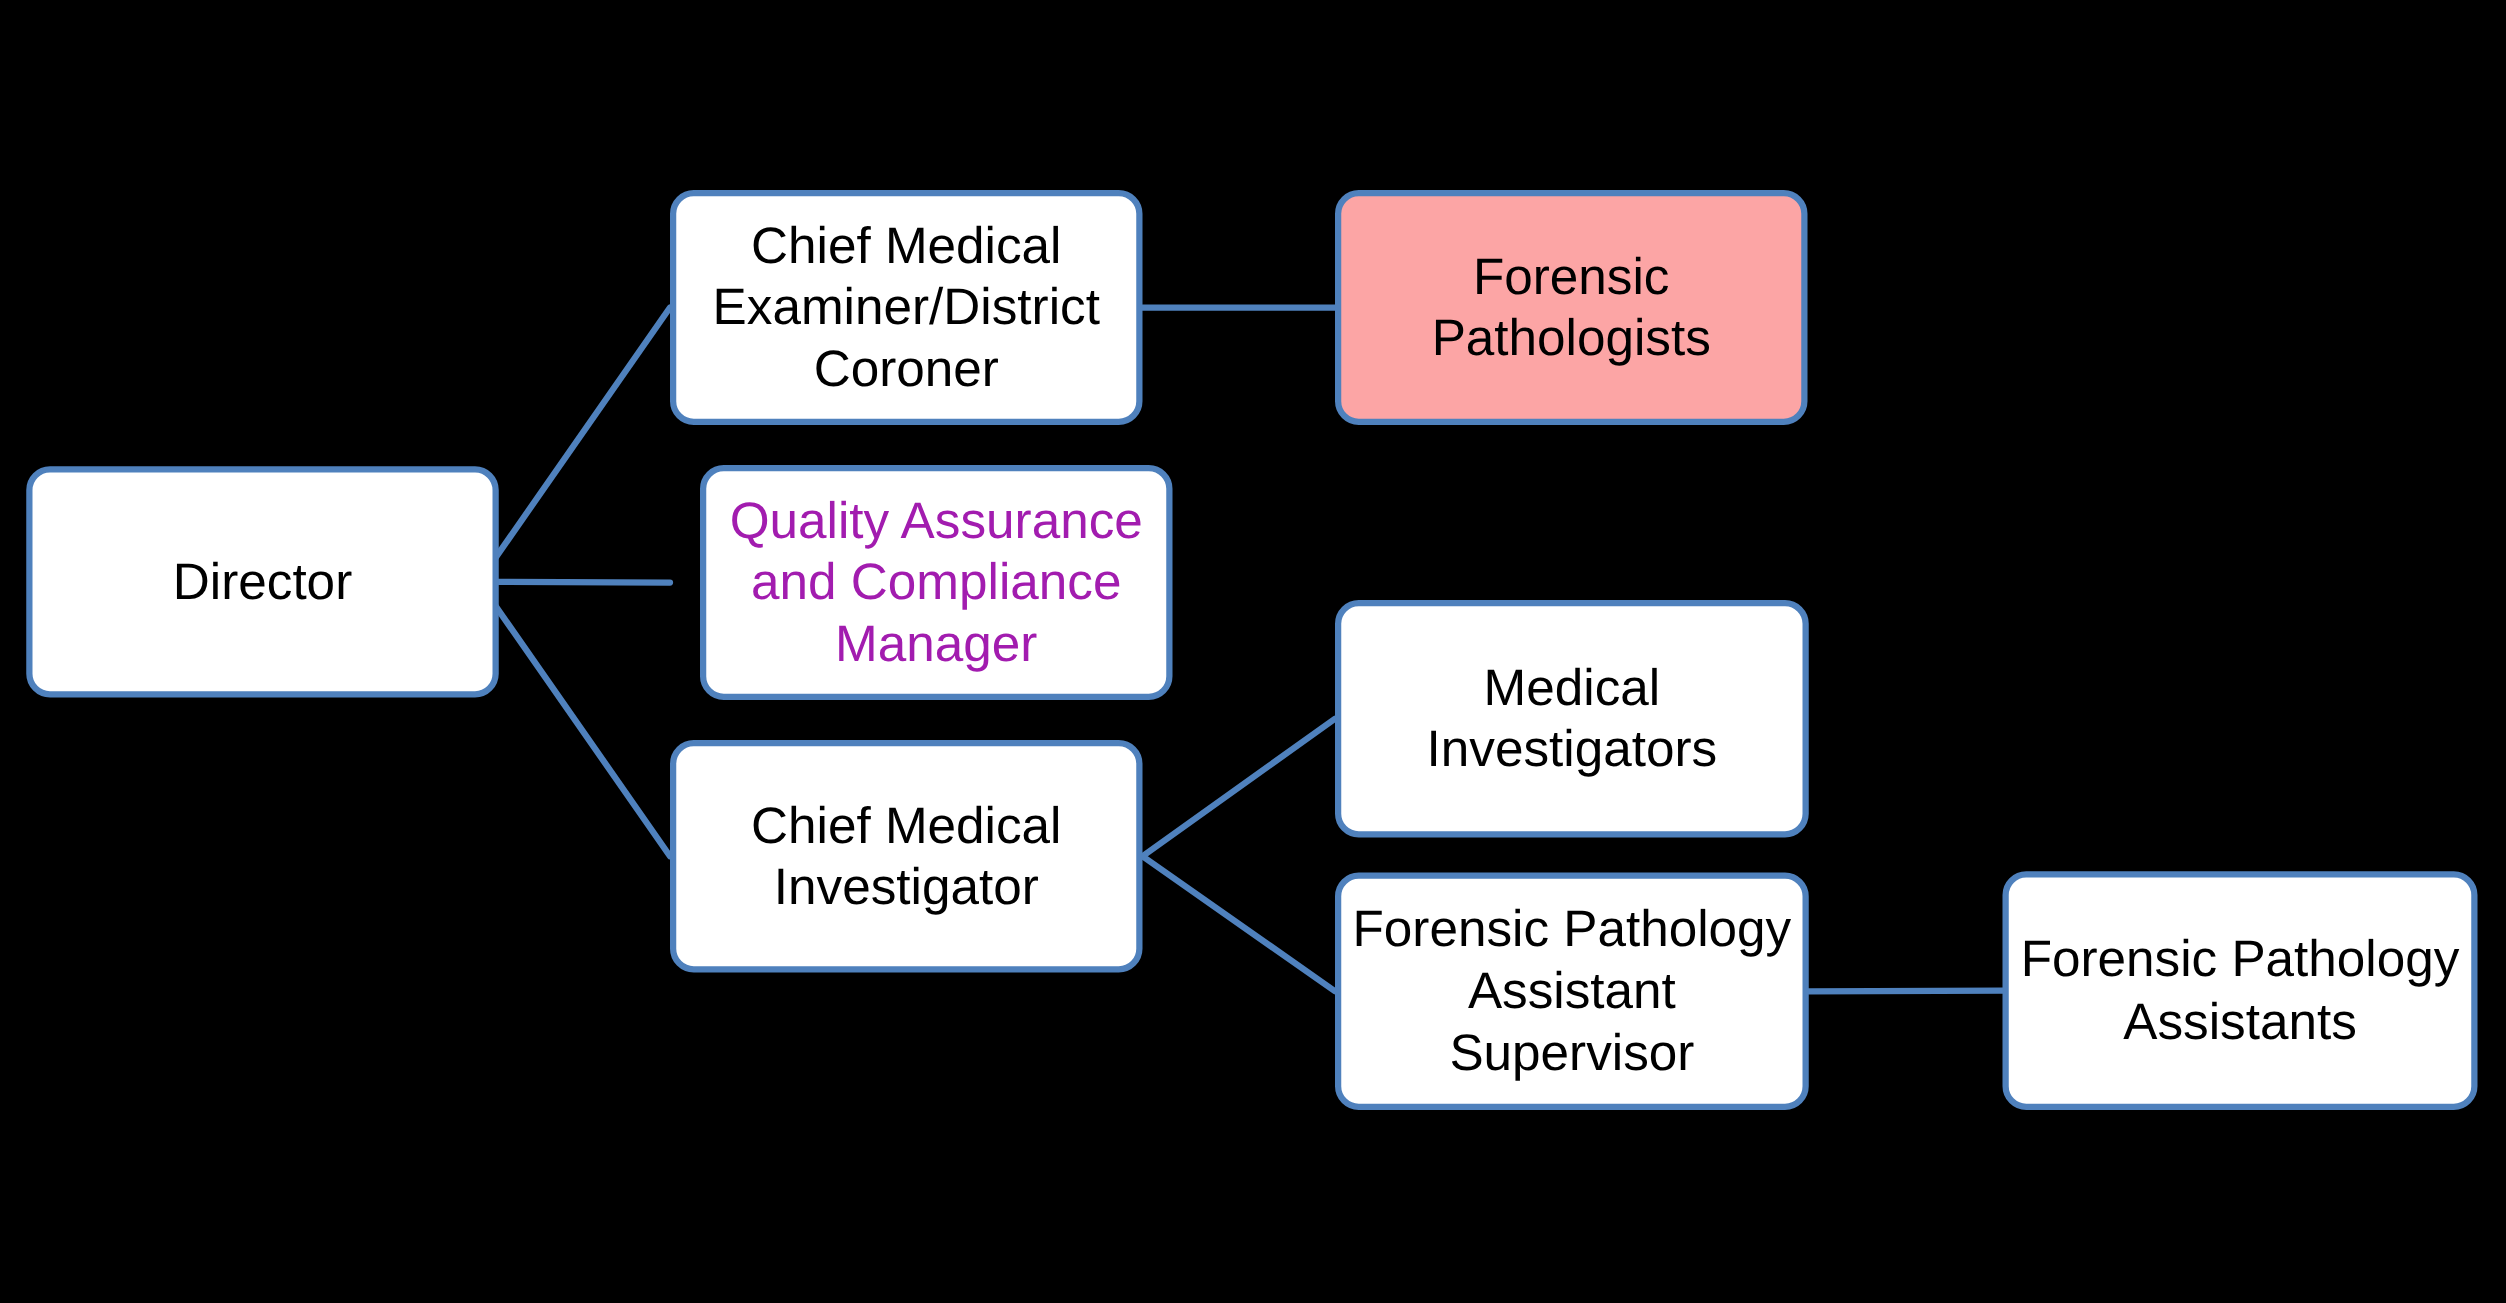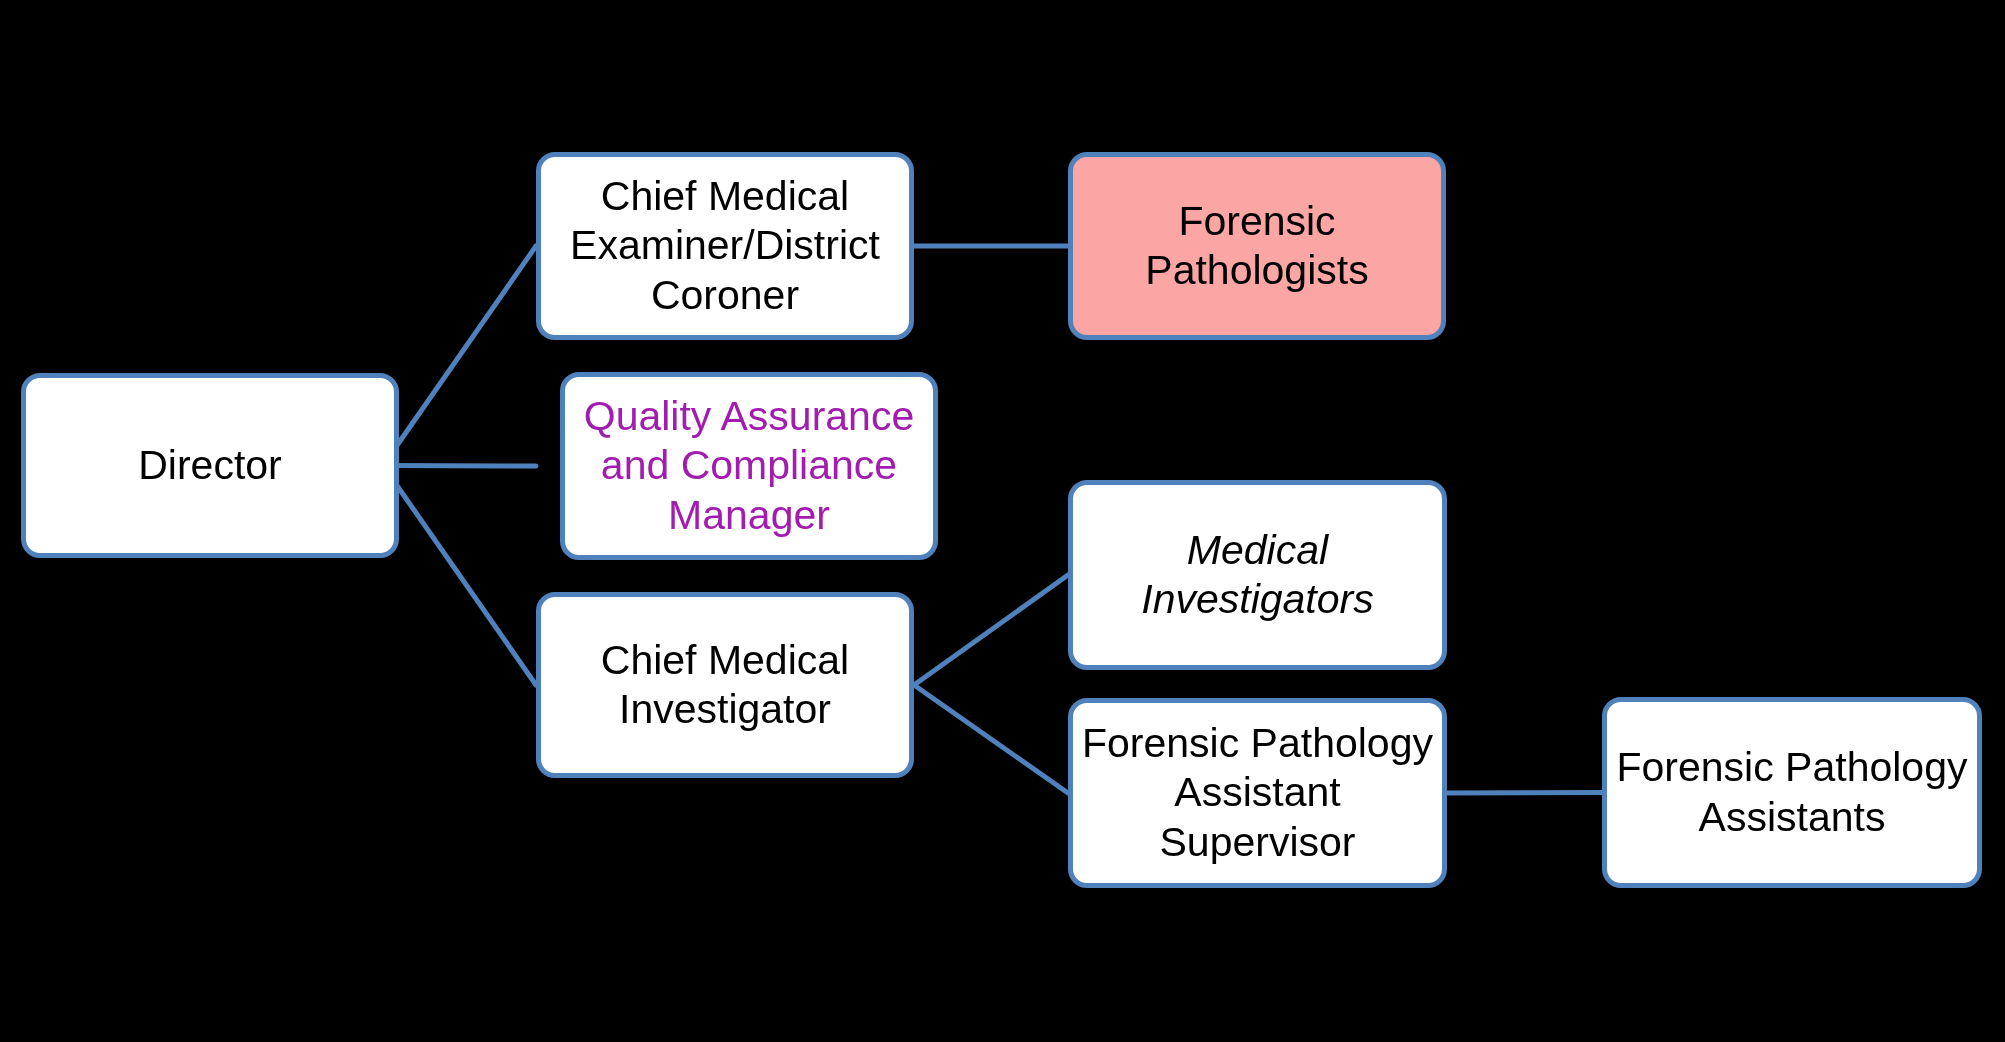--- a/index.html
+++ b/index.html
@@ -76,21 +76,21 @@
     <span class="node-label">Quality Assurance
 and Compliance
 Manager</span>
   </div>
 
   <div class="node" style="left: 536px; top: 592px; width: 378px; height: 186px; background: rgb(255, 255, 255); border-color: rgb(79, 129, 189); color: rgb(0, 0, 0);">
     <span class="node-label">Chief Medical
 Investigator</span>
   </div>
 
-  <div class="node" style="left: 1068px; top: 480px; width: 379px; height: 190px; background: rgb(255, 255, 255); border-color: rgb(79, 129, 189); color: rgb(0, 0, 0); font-style: italic;">
+  <div class="node" style="left: 1068px; top: 480px; width: 379px; height: 190px; background: rgb(255, 255, 255); border-color: rgb(79, 129, 189); color: rgb(0, 0, 0);">
     <span class="node-label">Medical
 Investigators</span>
   </div>
 
   <div class="node" style="left: 1068px; top: 698px; width: 379px; height: 190px; background: rgb(255, 255, 255); border-color: rgb(79, 129, 189); color: rgb(0, 0, 0);">
     <span class="node-label">Forensic Pathology
 Assistant
 Supervisor</span>
   </div>
 

